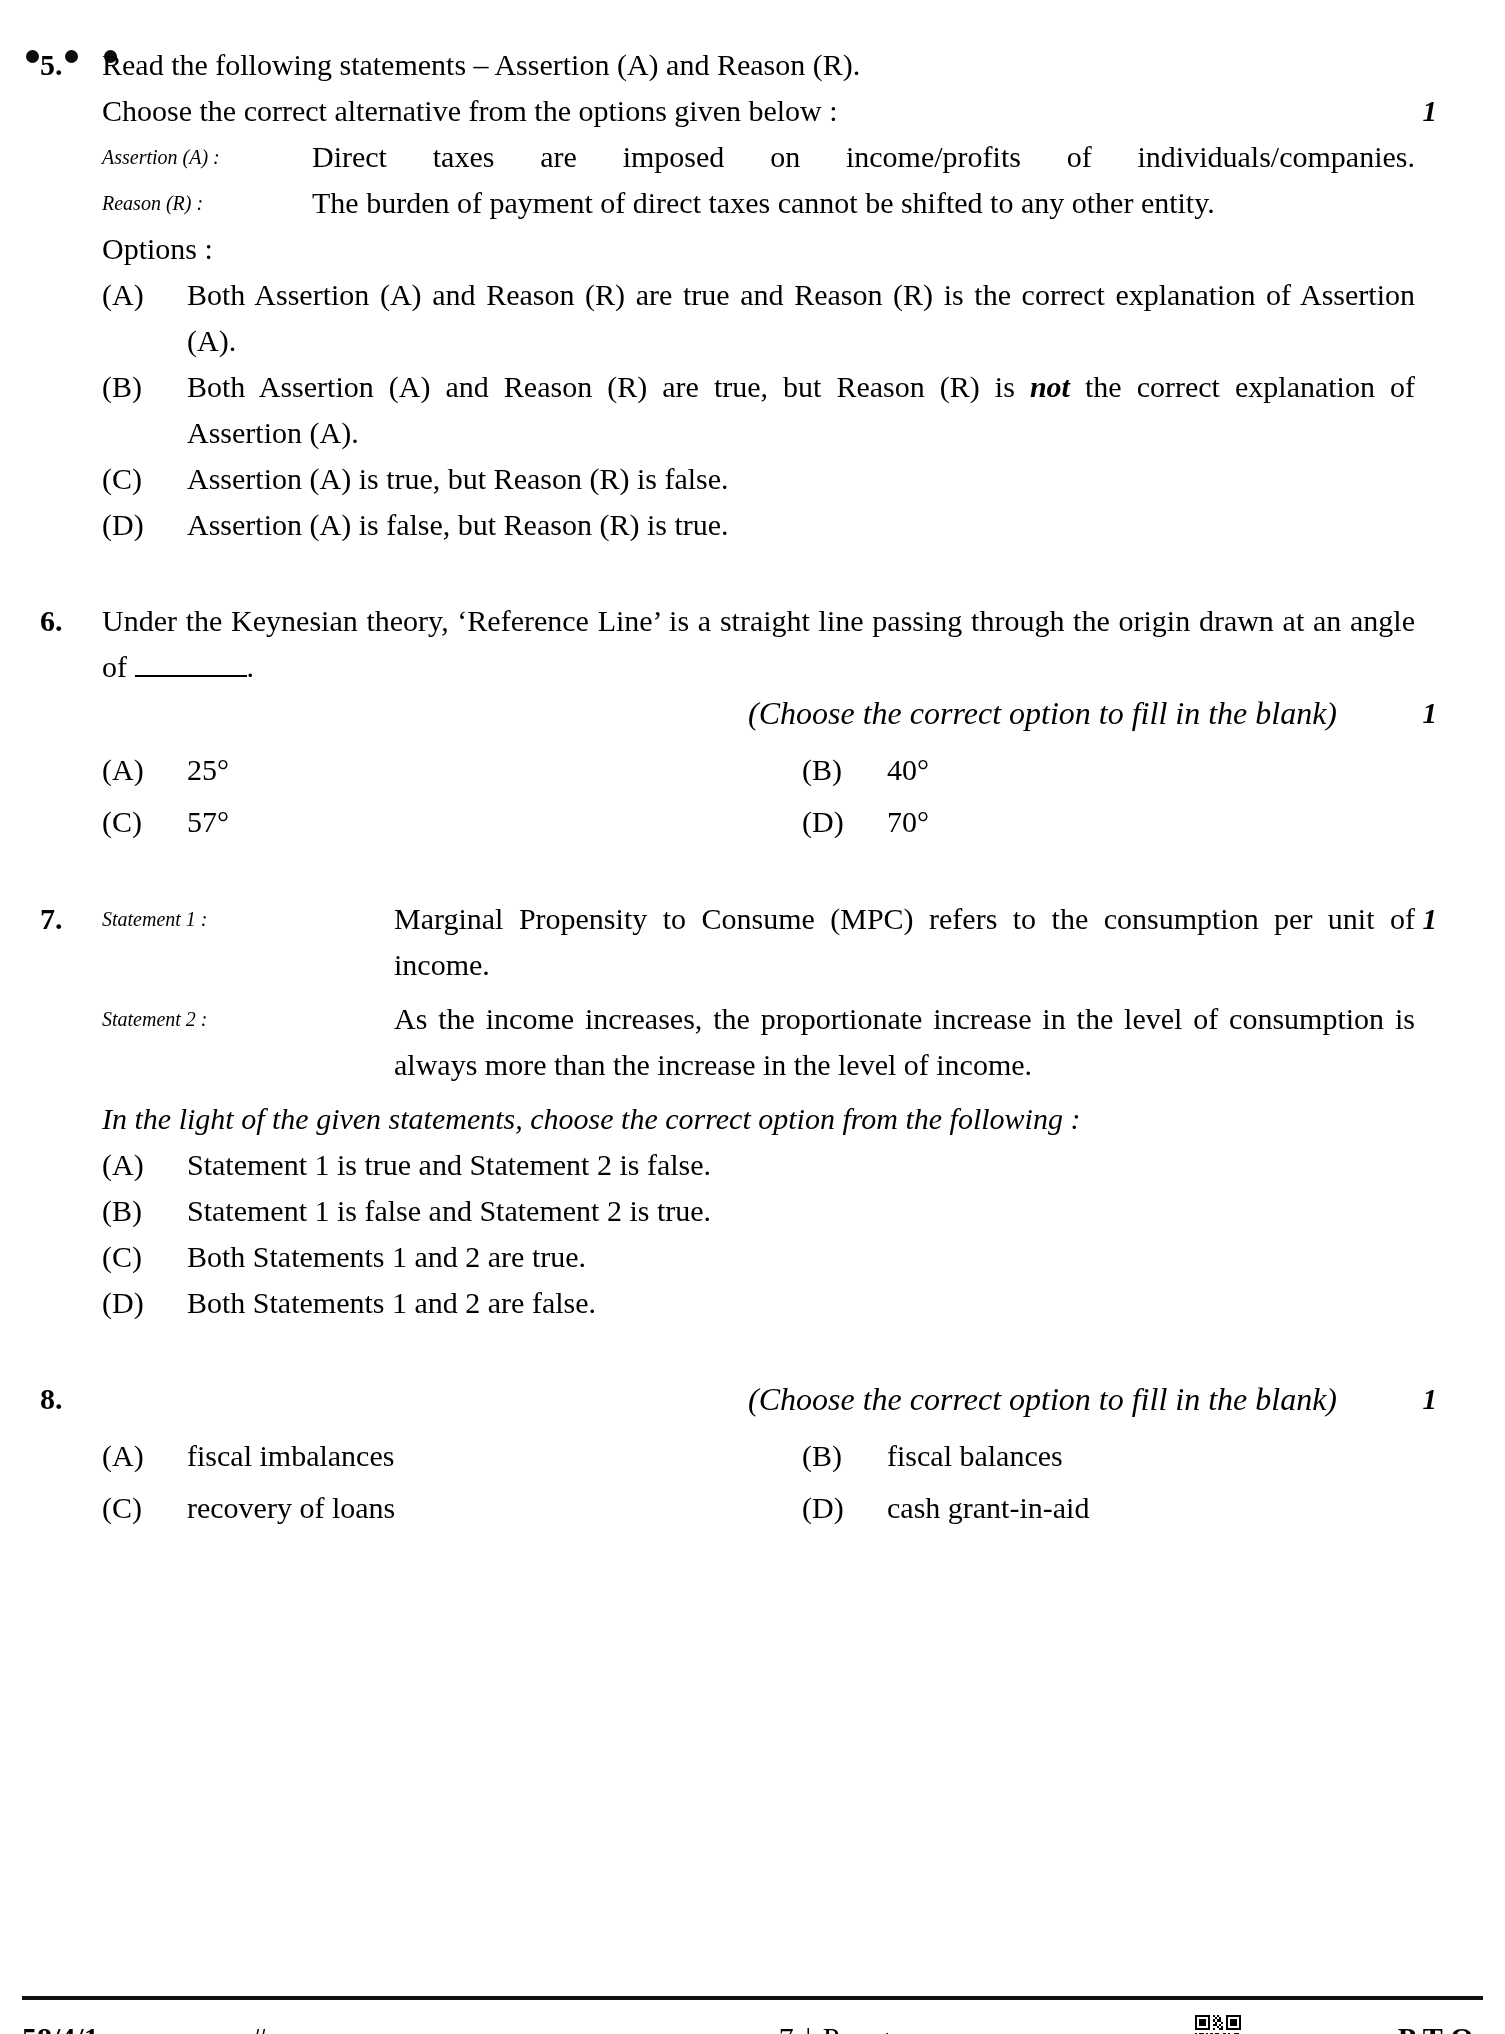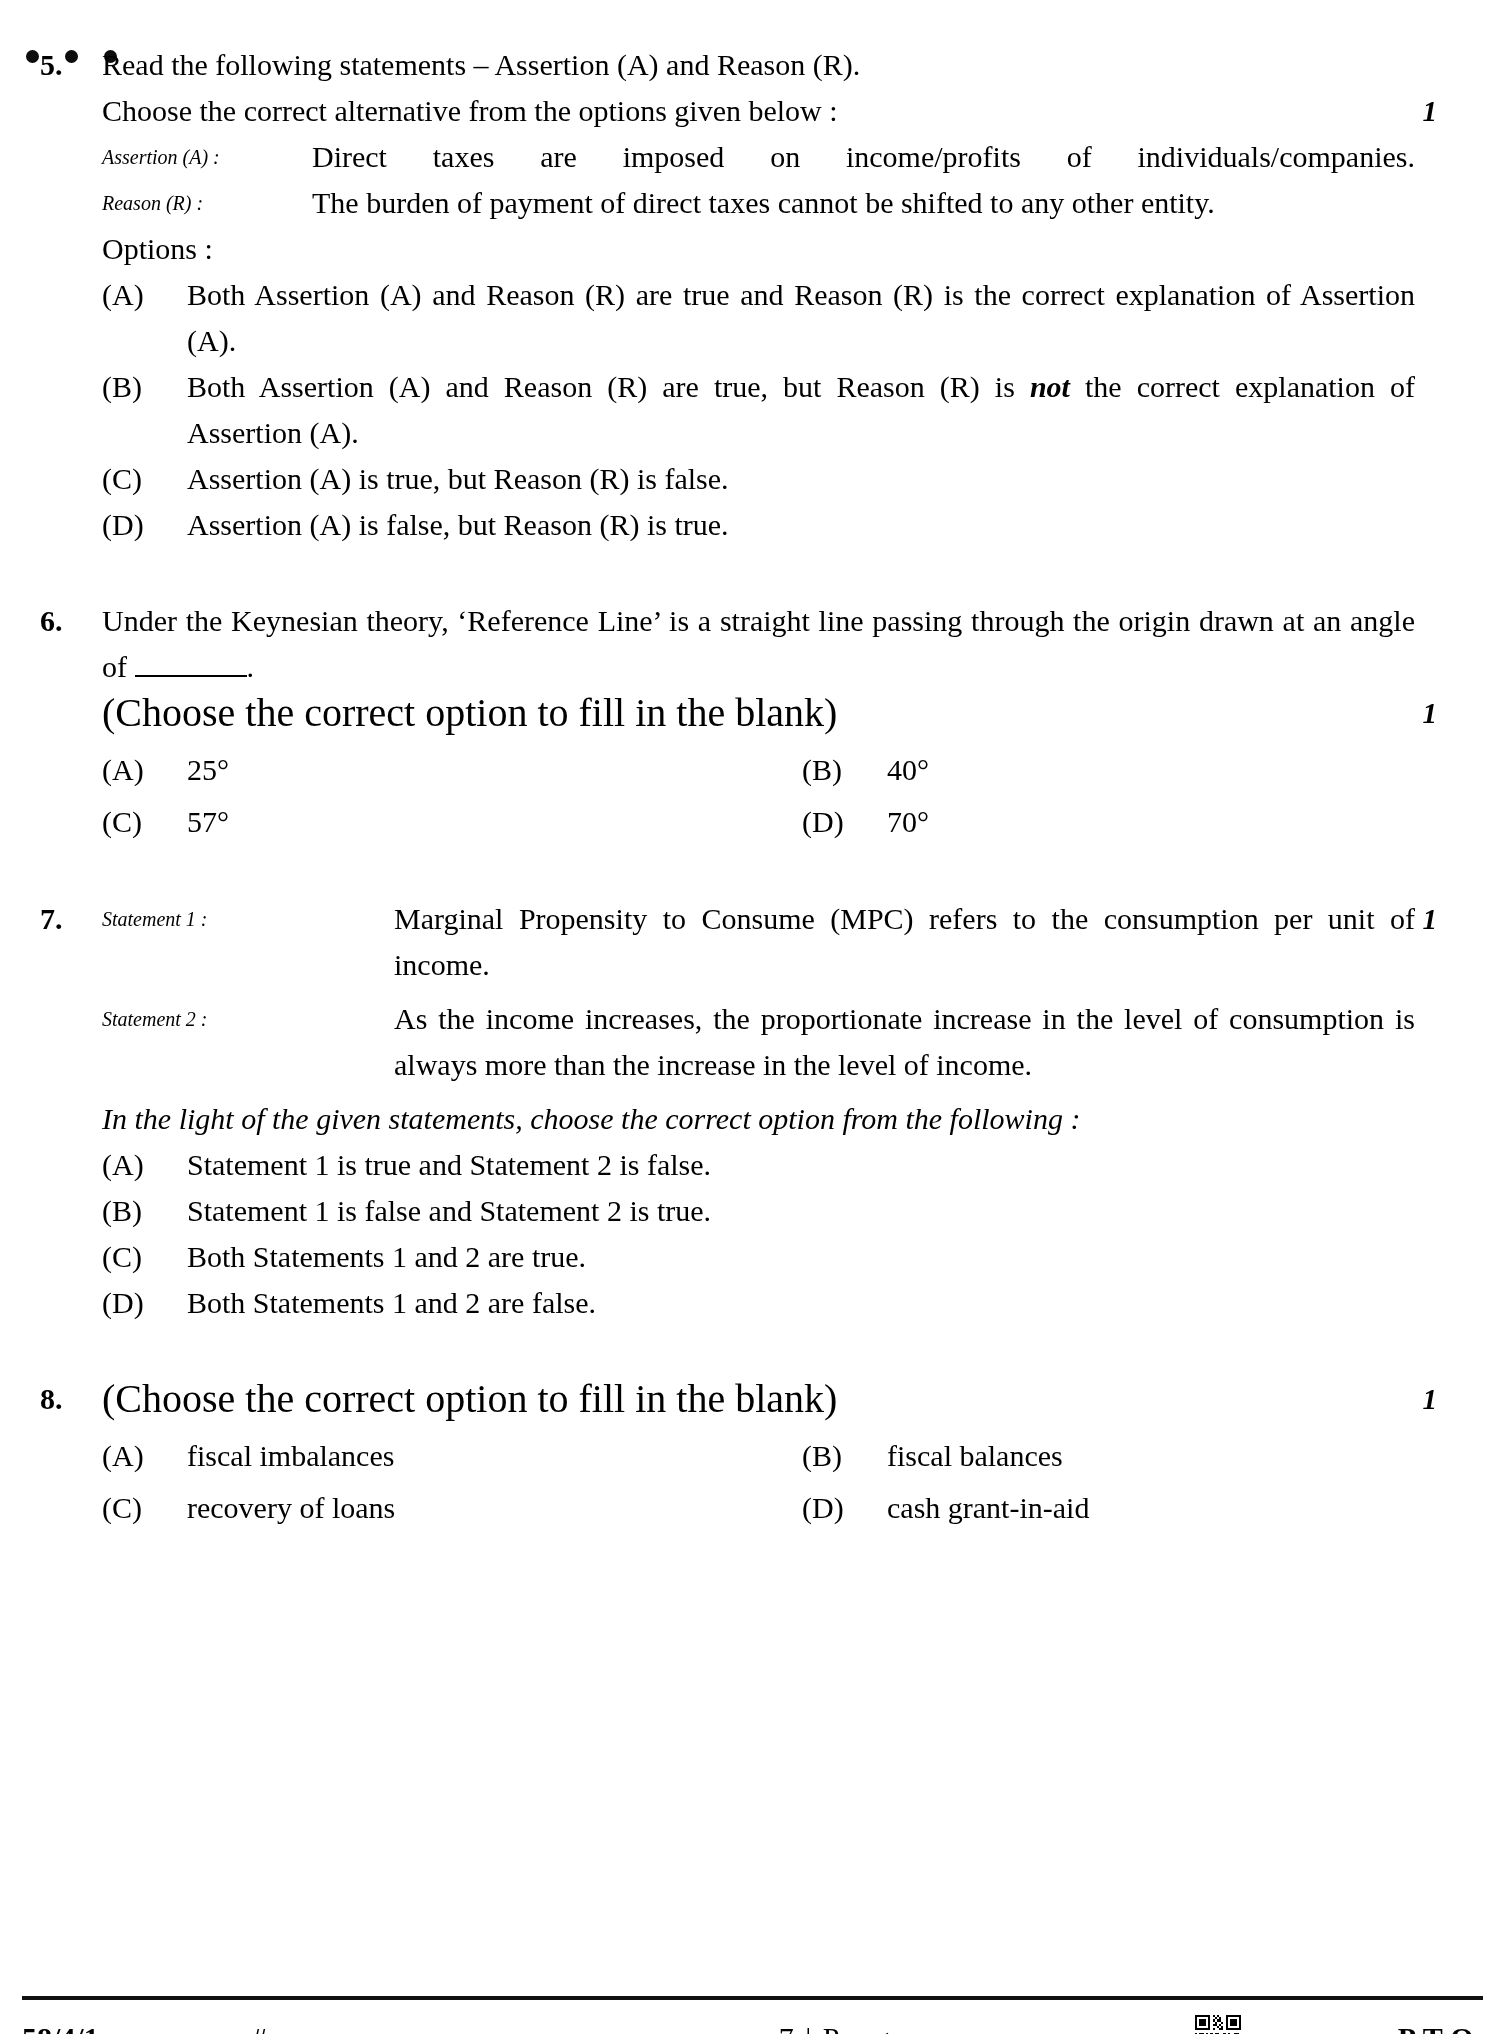--- a/index.html
+++ b/index.html
@@ -119,24 +119,25 @@
     line-height: 52px;
   }
   .opt-grid .col {
     display: flex;
   }
   .opt-grid .col.c1 { width: 700px; }
   .opt-grid .col.c2 { width: 600px; }
   .opt-grid .col .olabel { width: 85px; flex: 0 0 85px; }
 
   .right-note {
-    text-align: left;
-    font-size: 40px;
+    text-align: right;
+    font-size: 32px;
     line-height: 46px;
     padding-right: 78px;
+    font-style: italic;
   }
 
   .blank {
     display: inline-block;
     border-bottom: 2.5px solid #000;
     vertical-align: baseline;
   }
   .blank.w1 { width: 112px; }
   .blank.w2 { width: 160px; }
 

